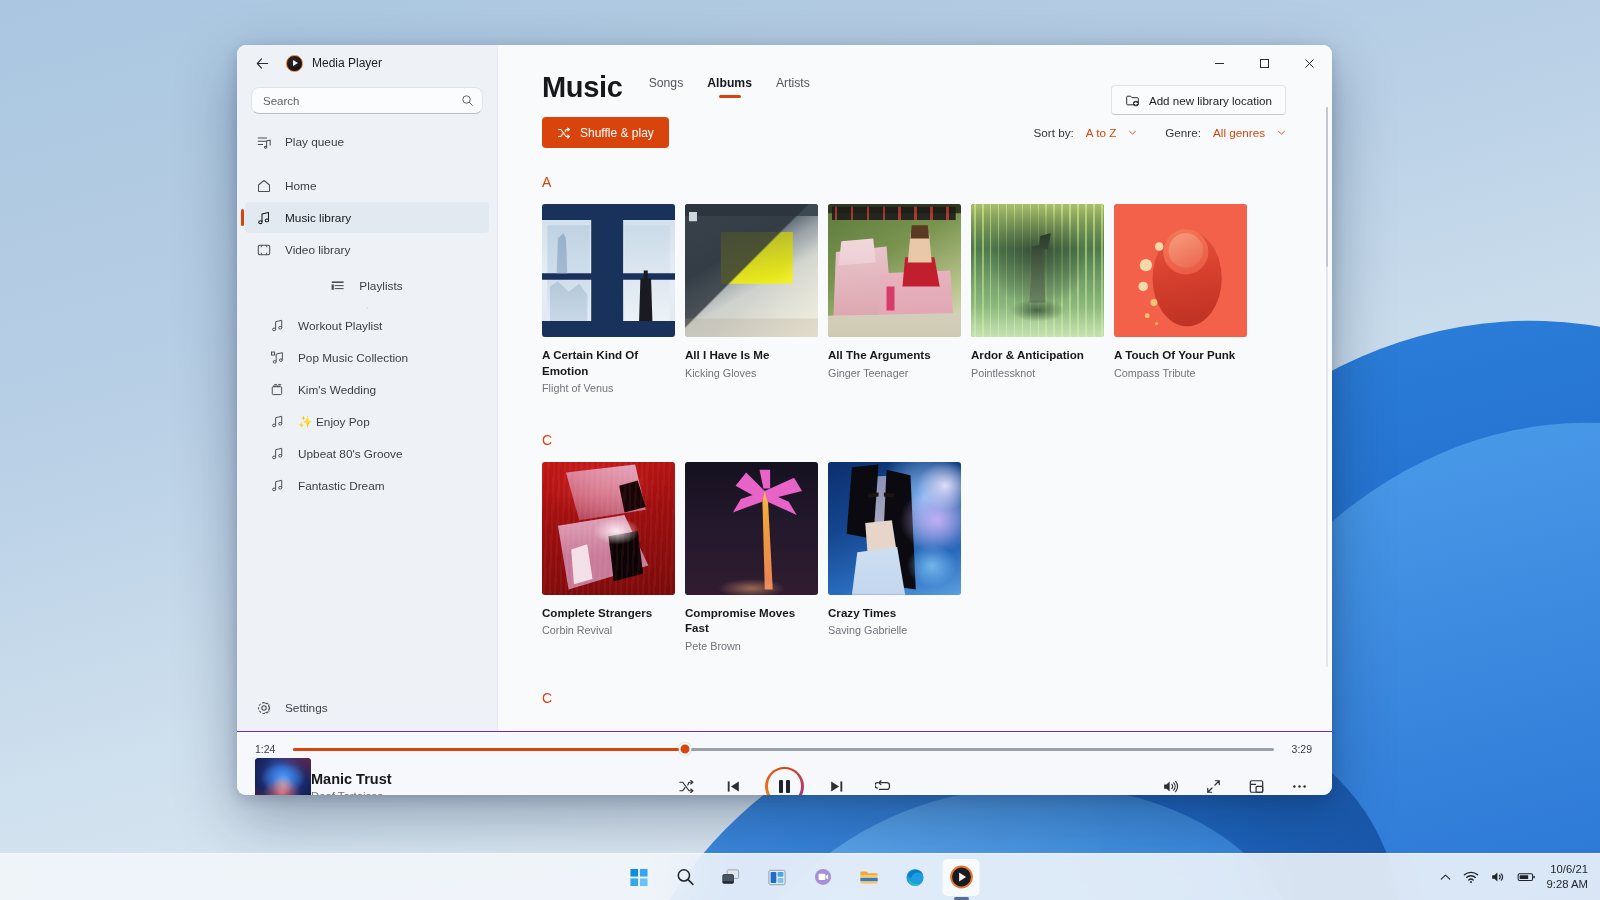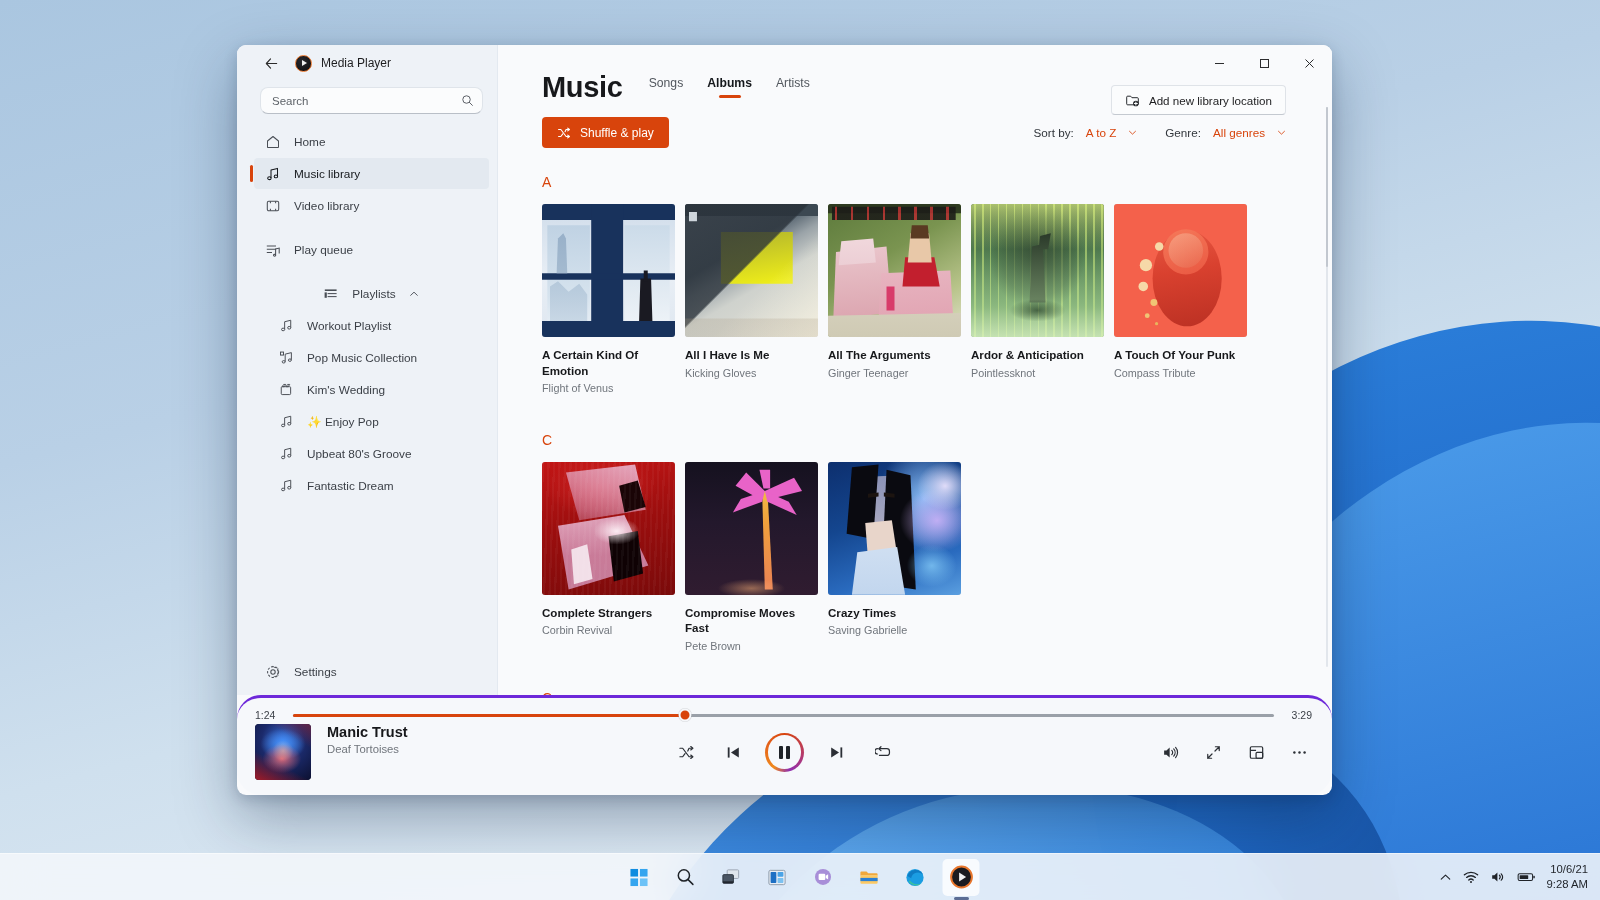--- a/index.html
+++ b/index.html
@@ -58,21 +58,20 @@
     display: flex; flex-direction: column;
   }
   #window-body { flex: 1; display: flex; min-height: 0; }
 
   
   #sidebar {
     width: 261px; background: #eef2f7;
     display: flex; flex-direction: column;
     flex-shrink: 0;
     border-right: 1px solid #e3e9f0;
-    padding-left: 9px;
   }
   #titlebar-left {
     height: 36px; display: flex; align-items: center;
     padding: 0 0 0 10px; gap: 9px;
   }
   #back-button {
     width: 30px; height: 28px; display: flex; align-items: center; justify-content: center;
     border-radius: 4px; color: #2b2b2b;
   }
   #app-logo {
@@ -114,21 +113,21 @@
   }
   .nav-item.selected { background: #e3e9f0; color: #15181c; }
   .nav-item.selected::before {
     content: ""; position: absolute; left: -4px; top: 7px;
     width: 3px; height: 17px; background: #d8440c; border-radius: 2px;
   }
   .nav-icon { width: 16px; height: 16px; flex-shrink: 0; color: #4a4f56; display:block; }
   .nav-item.selected .nav-icon { color: #15181c; }
   .nav-sub { margin-left: 22px; }
   .nav-sub .nav-icon { width: 15px; height: 15px; }
-  #playlists-header { justify-content: center; padding-right: 12px; }
+  #playlists-header { justify-content: flex-end; padding-right: 12px; flex-direction: column; }
   #playlists-header .left { display: flex; align-items: center; gap: 13px; }
   #sidebar-spacer { flex: 1; }
   #settings-item { margin-bottom: 8px; }
 
   
   #main {
     flex: 1; background: #f9fafc; position: relative;
     min-width: 0; overflow: hidden;
   }
   #main-scroll { position: absolute; inset: 0; overflow: hidden; }
@@ -196,23 +195,23 @@
   #win-controls {
     position: absolute; right: 0; top: 0; display: flex; height: 36px; z-index: 5;
   }
   .win-btn {
     width: 45px; height: 36px; display: flex; align-items: center; justify-content: center;
     color: #2c2c2e;
   }
 
   
   #player-bar {
-    height: 100px; background: #f6f8fb;
-    border-top: 3px solid #6d28d9;
-    position: relative; flex-shrink: 0; border-radius: 24px;
+    height: 64px; background: #f6f8fb;
+    border-top: 1px solid #6d28d9;
+    position: relative; flex-shrink: 0;
   }
   #progress-row {
     display: flex; align-items: center; gap: 12px;
     padding: 11px 20px 0 18px;
   }
   .time-label { font-size: 10.5px; color: #3a3f46; min-width: 26px; }
   #time-total { text-align: right; }
   #progress-track {
     flex: 1; height: 3px; background: #9aa0a8; border-radius: 2px;
     position: relative;
@@ -226,21 +225,21 @@
     border-radius: 50%; background: #d8440c;
     border: 2.5px solid #f6f8fb;
     transform: translate(-50%, -50%);
     box-shadow: 0 0 0 .5px rgba(0,0,0,.12);
   }
 
   #player-main {
     display: flex; align-items: center;
     padding: 0 18px 0 18px; height: 62px;
   }
-  #now-playing { display: flex; align-items: flex-start; gap: 16px; width: 330px; flex-shrink: 0; }
+  #now-playing { display: flex; align-items: center; width: 330px; flex-shrink: 0; }
   #np-art {
     width: 56px; height: 56px; border-radius: 4px; overflow: hidden;
     position: relative; flex-shrink: 0; background: #1a1f3a;
   }
   #np-track { font-size: 14.5px; font-weight: 600; color: #17181b; }
   #np-artist { margin-top: 3px; font-size: 11.3px; color: #70757c; }
 
   #transport {
     flex: 1; display: flex; align-items: center; justify-content: center; gap: 17px;
   }
@@ -340,60 +339,60 @@
           <div id="app-title">Media Player</div>
         </div>
 
         <div id="search-wrap">
           <div id="search-box">
             <input id="search-input" value="" placeholder="Search" style="">
             <svg width="13" height="13" viewBox="0 0 16 16" style="color:#4a4f56">
               <circle cx="6.8" cy="6.8" r="4.6" fill="none" stroke="currentColor" stroke-width="1.1"></circle>
               <line x1="10.3" y1="10.3" x2="14" y2="14" stroke="currentColor" stroke-width="1.1" stroke-linecap="round"></line>
             </svg>
-          </div>
-        </div>
-
-        <div class="nav-section">
-          <div class="nav-item">
-            <svg class="nav-icon" viewBox="0 0 16 16">
-              <path d="M2.5 7 L8 2.5 L13.5 7 V13 a.5.5 0 0 1-.5.5 H3 a.5.5 0 0 1-.5-.5 Z" fill="none" stroke="currentColor" stroke-width="1.05" stroke-linejoin="round"></path>
-            </svg>
-            <span>Home</span>
-          </div>
-          <div class="nav-item selected">
-            <svg class="nav-icon" viewBox="0 0 16 16">
-              <path d="M6 12 V4 L12.5 2.4 V10" fill="none" stroke="currentColor" stroke-width="1.05" stroke-linejoin="round"></path>
-              <ellipse cx="4.4" cy="12.2" rx="1.7" ry="1.4" fill="none" stroke="currentColor" stroke-width="1.05"></ellipse>
-              <ellipse cx="10.9" cy="10.4" rx="1.7" ry="1.4" fill="none" stroke="currentColor" stroke-width="1.05"></ellipse>
-            </svg>
-            <span>Music library</span>
-          </div>
-          <div class="nav-item">
-            <svg class="nav-icon" viewBox="0 0 16 16">
-              <rect x="2.3" y="3.3" width="11.4" height="9.4" rx="1.4" fill="none" stroke="currentColor" stroke-width="1.05"></rect>
-              <line x1="5.4" y1="3.3" x2="5.4" y2="5.2" stroke="currentColor" stroke-width="1.05"></line>
-              <line x1="5.4" y1="10.8" x2="5.4" y2="12.7" stroke="currentColor" stroke-width="1.05"></line>
-              <line x1="10.6" y1="3.3" x2="10.6" y2="5.2" stroke="currentColor" stroke-width="1.05"></line>
-              <line x1="10.6" y1="10.8" x2="10.6" y2="12.7" stroke="currentColor" stroke-width="1.05"></line>
-            </svg>
-            <span>Video library</span>
           </div>
         </div>
 
         <div class="nav-section">
           <div class="nav-item">
             <svg class="nav-icon" viewBox="0 0 16 16">
               <line x1="1.8" y1="4" x2="11" y2="4" stroke="currentColor" stroke-width="1.05"></line>
               <line x1="1.8" y1="7.2" x2="11" y2="7.2" stroke="currentColor" stroke-width="1.05"></line>
               <line x1="1.8" y1="10.4" x2="7" y2="10.4" stroke="currentColor" stroke-width="1.05"></line>
               <path d="M10.6 13.2 V7 L14.2 6.1 V11.6" fill="none" stroke="currentColor" stroke-width="1.05"></path>
               <ellipse cx="9.6" cy="13.2" rx="1.1" ry=".95" fill="none" stroke="currentColor" stroke-width="1.05"></ellipse>
             </svg>
             <span>Play queue</span>
+          </div>
+        </div>
+
+        <div class="nav-section">
+          <div class="nav-item">
+            <svg class="nav-icon" viewBox="0 0 16 16">
+              <path d="M2.5 7 L8 2.5 L13.5 7 V13 a.5.5 0 0 1-.5.5 H3 a.5.5 0 0 1-.5-.5 Z" fill="none" stroke="currentColor" stroke-width="1.05" stroke-linejoin="round"></path>
+            </svg>
+            <span>Home</span>
+          </div>
+          <div class="nav-item selected">
+            <svg class="nav-icon" viewBox="0 0 16 16">
+              <path d="M6 12 V4 L12.5 2.4 V10" fill="none" stroke="currentColor" stroke-width="1.05" stroke-linejoin="round"></path>
+              <ellipse cx="4.4" cy="12.2" rx="1.7" ry="1.4" fill="none" stroke="currentColor" stroke-width="1.05"></ellipse>
+              <ellipse cx="10.9" cy="10.4" rx="1.7" ry="1.4" fill="none" stroke="currentColor" stroke-width="1.05"></ellipse>
+            </svg>
+            <span>Music library</span>
+          </div>
+          <div class="nav-item">
+            <svg class="nav-icon" viewBox="0 0 16 16">
+              <rect x="2.3" y="3.3" width="11.4" height="9.4" rx="1.4" fill="none" stroke="currentColor" stroke-width="1.05"></rect>
+              <line x1="5.4" y1="3.3" x2="5.4" y2="5.2" stroke="currentColor" stroke-width="1.05"></line>
+              <line x1="5.4" y1="10.8" x2="5.4" y2="12.7" stroke="currentColor" stroke-width="1.05"></line>
+              <line x1="10.6" y1="3.3" x2="10.6" y2="5.2" stroke="currentColor" stroke-width="1.05"></line>
+              <line x1="10.6" y1="10.8" x2="10.6" y2="12.7" stroke="currentColor" stroke-width="1.05"></line>
+            </svg>
+            <span>Video library</span>
           </div>
         </div>
 
         <div class="nav-section">
           <div class="nav-item" id="playlists-header">
             <span class="left">
               <svg class="nav-icon" viewBox="0 0 16 16">
                 <line x1="1.8" y1="4.2" x2="13.6" y2="4.2" stroke="currentColor" stroke-width="1.6"></line>
                 <line x1="4.6" y1="7.6" x2="13.6" y2="7.6" stroke="currentColor" stroke-width="1.05"></line>
                 <line x1="4.6" y1="10.6" x2="13.6" y2="10.6" stroke="currentColor" stroke-width="1.05"></line>

